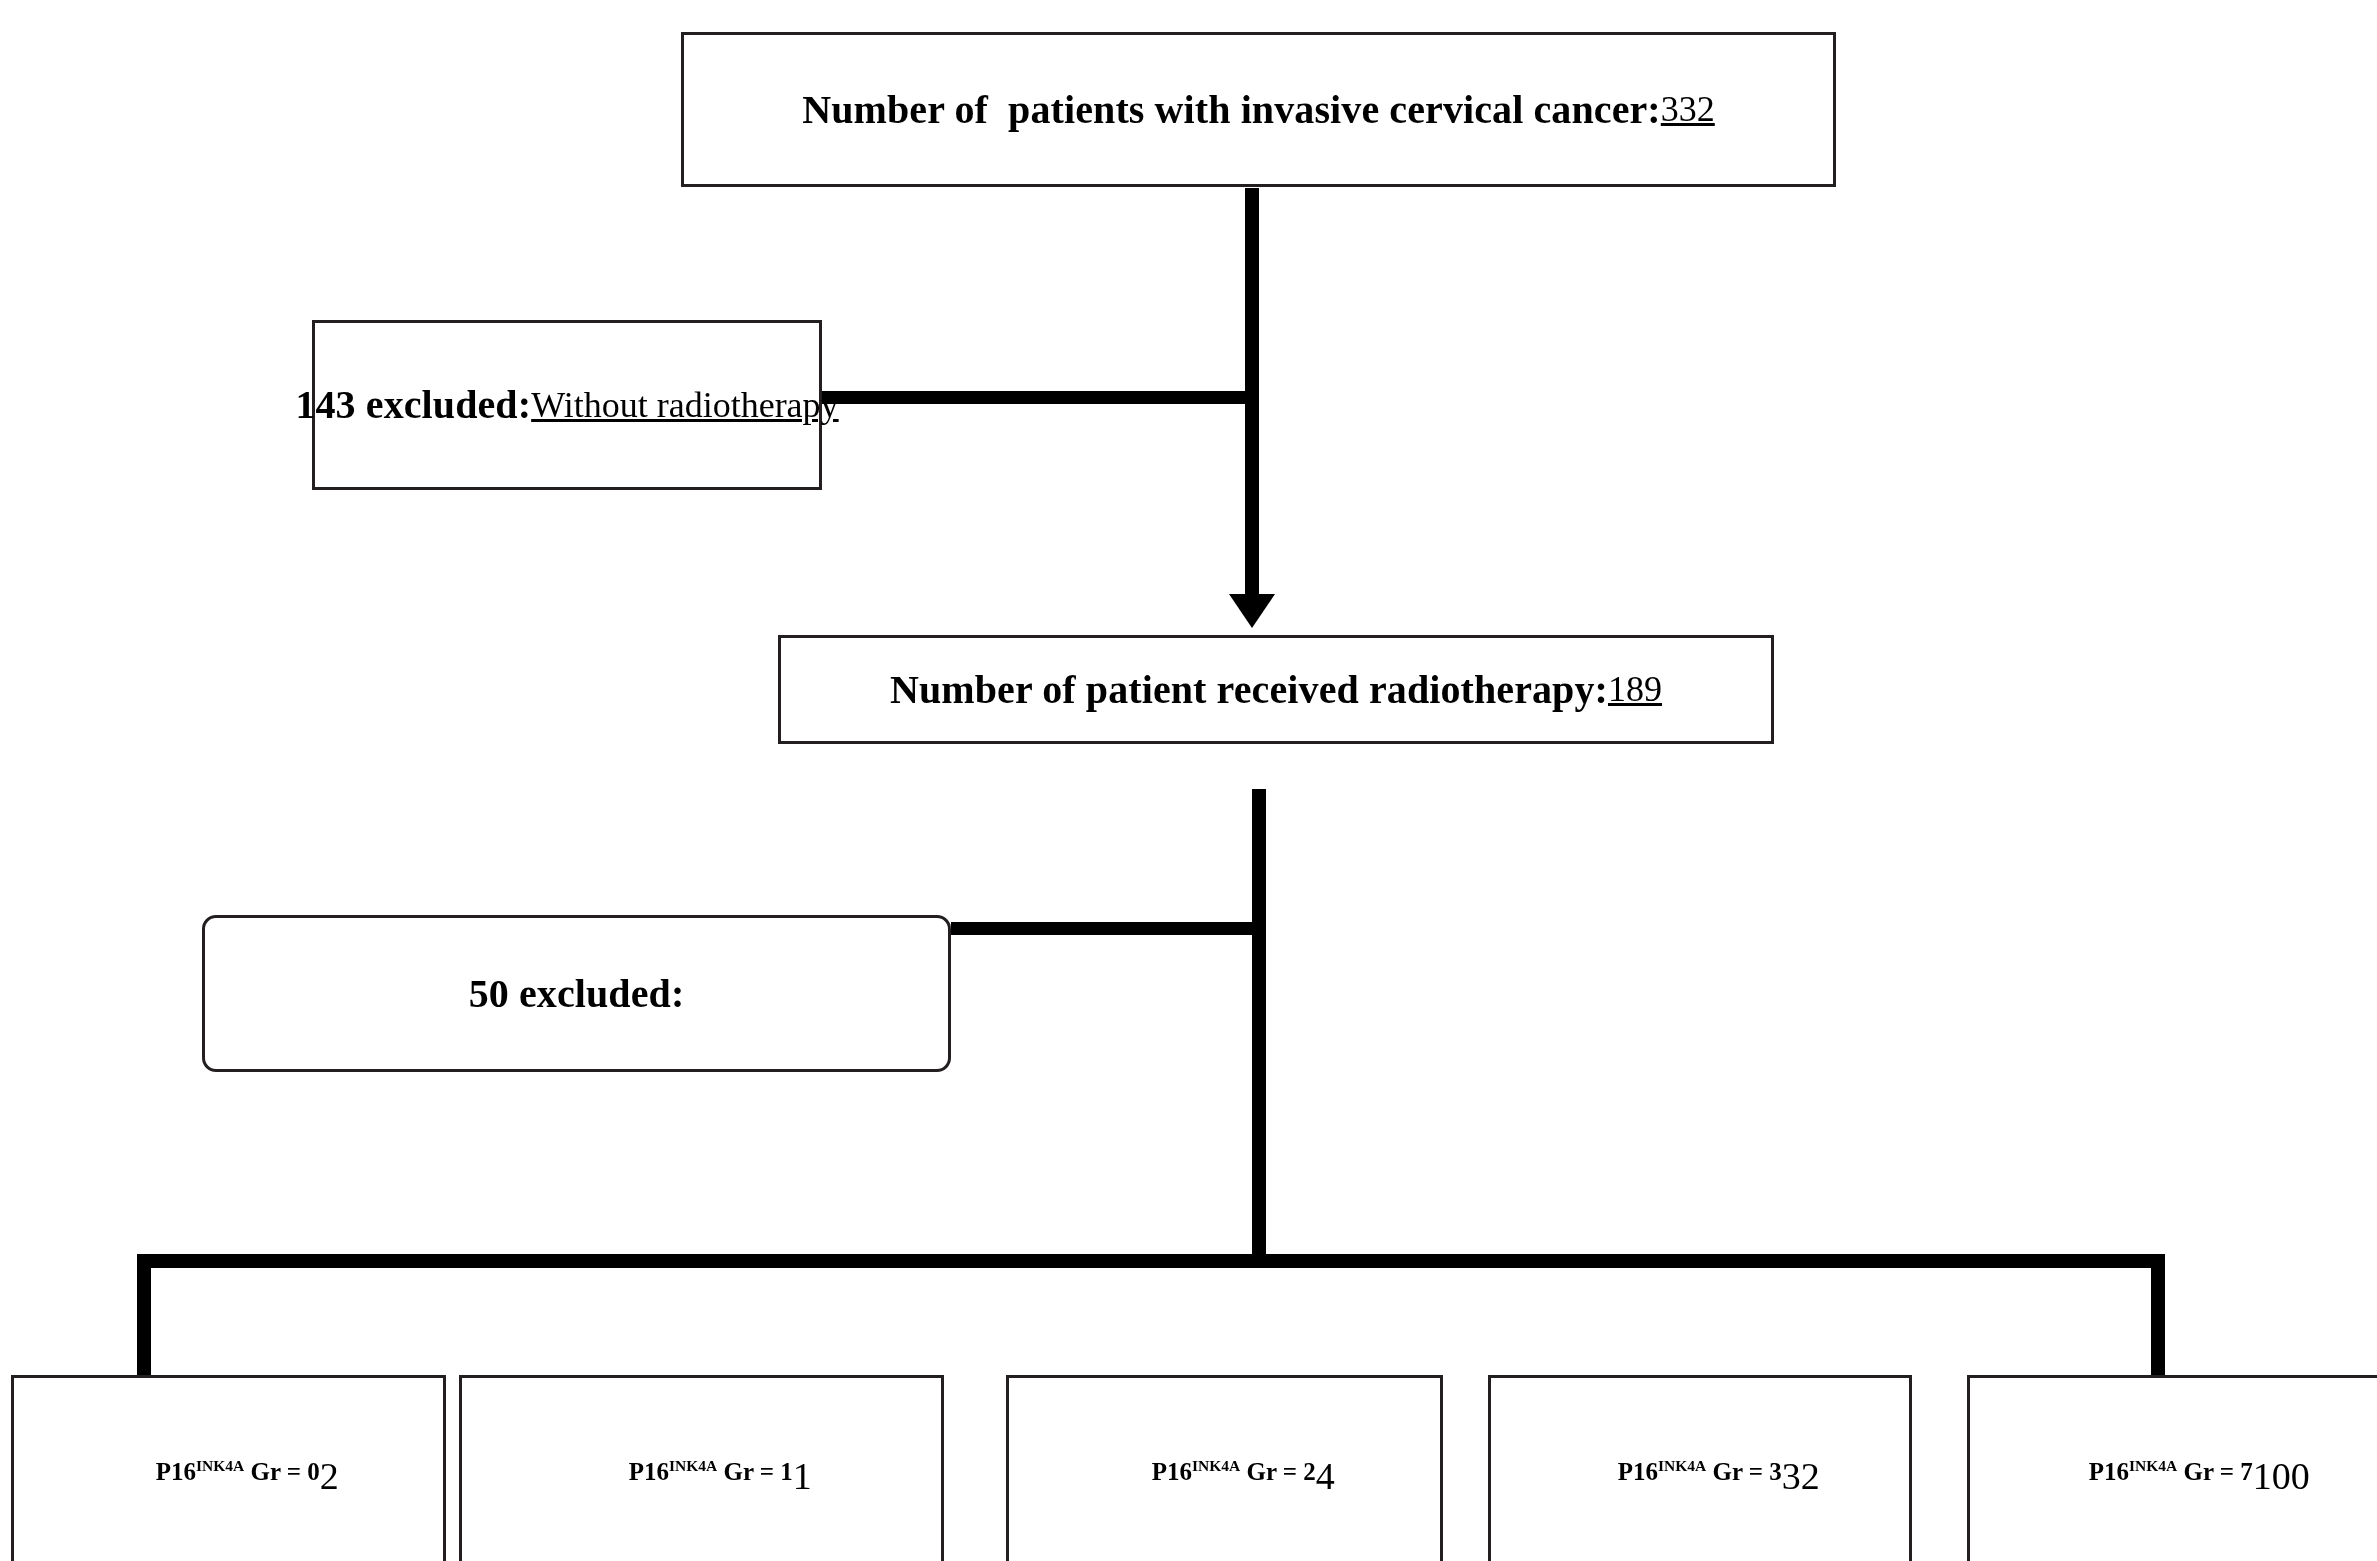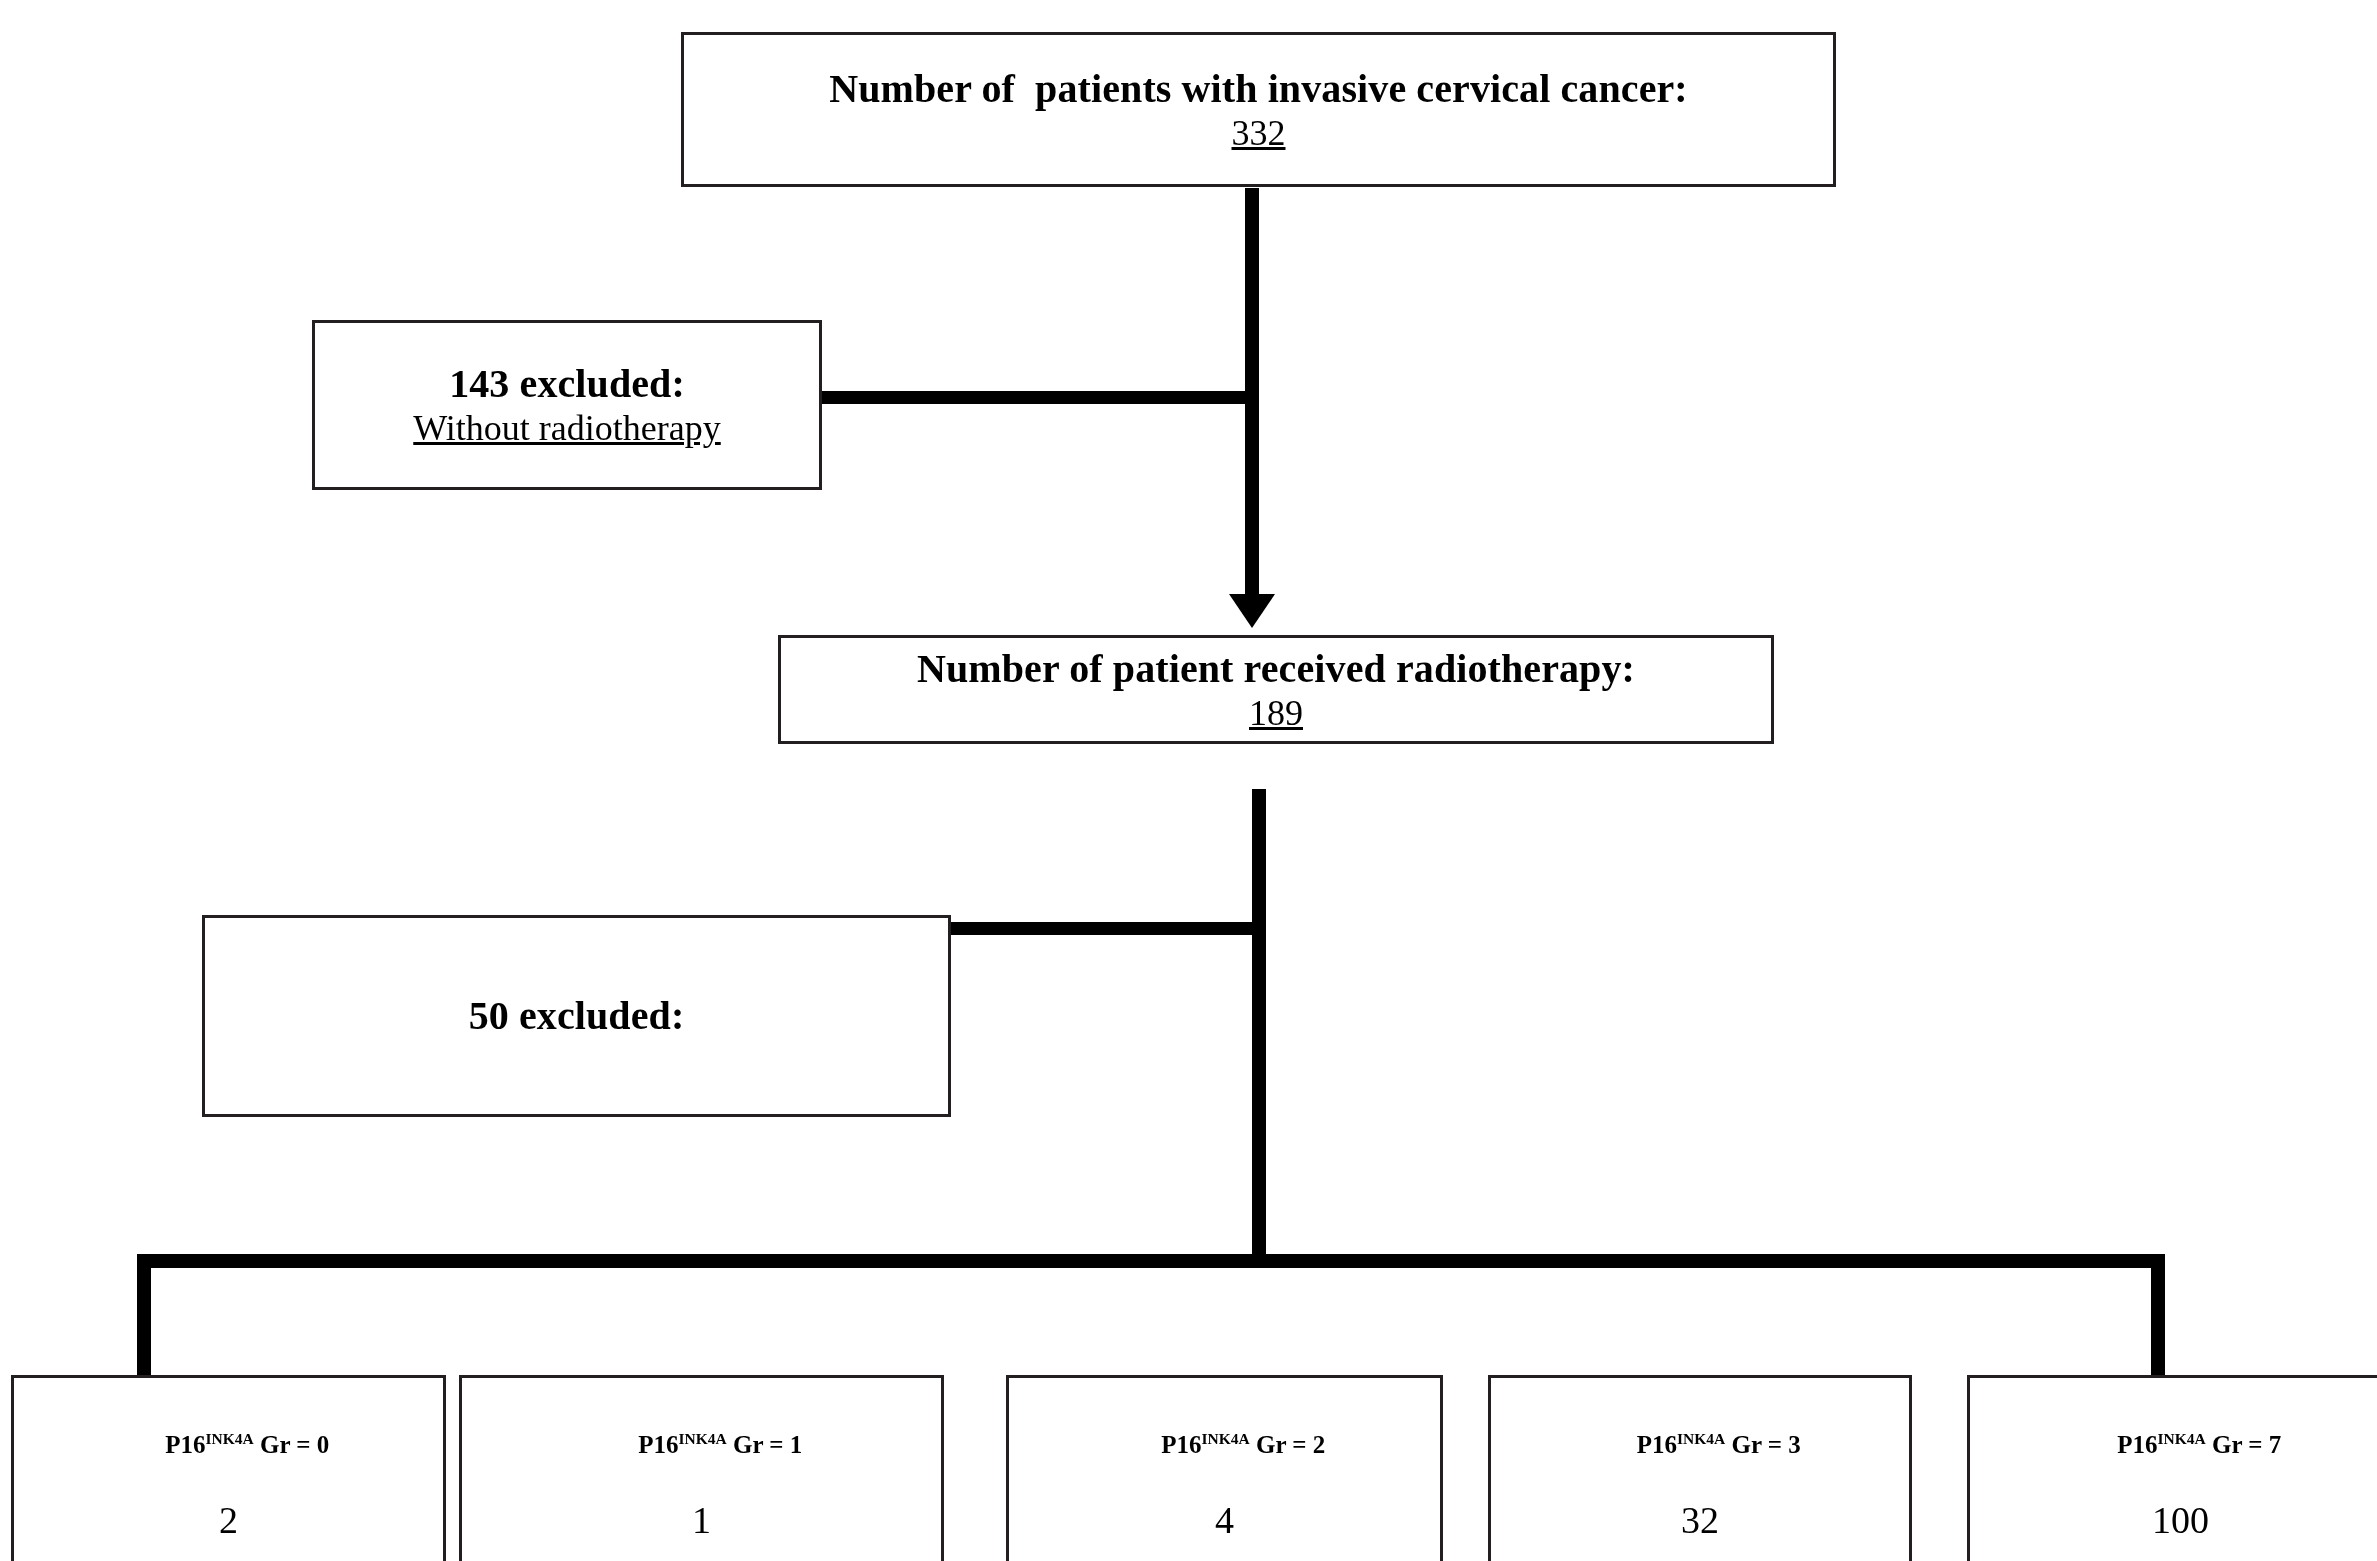--- a/index.html
+++ b/index.html
@@ -15,21 +15,20 @@
     overflow: hidden;
     font-family: "Liberation Serif", "DejaVu Serif", serif;
     color: #000000;
   }
   .node {
     position: absolute;
     box-sizing: border-box;
     border: 3.2px solid #231f20;
     background: #ffffff;
     display: flex;
-    flex-direction: column;
     align-items: center;
     justify-content: center;
     text-align: center;
     line-height: 1.18;
   }
   .ln1 {
     font-weight: bold;
     font-size: 40px;
     letter-spacing: 0.1px;
     white-space: pre;
@@ -71,21 +70,21 @@
     height: 0;
     border-left: 23px solid transparent;
     border-right: 23px solid transparent;
     border-top: 34px solid #000000;
   }
 
   
   #box-top        { left: 681px; top: 32px;   width: 1155px; height: 155px; }
   #box-excl-1     { left: 312px;  top: 320px;  width: 510px;  height: 170px; }
   #box-received   { left: 778px; top: 635px;  width: 996px; height: 109px; }
-  #box-excl-2     { left: 202px;  top: 915px; width: 749px; height: 202px; }
+  #box-excl-2     { left: 202px;  top: 915px; width: 749px; height: 157px; border-radius: 14px; }
 
   #box-gr-0 { left: 11px;   top: 1375px; width: 435px; height: 194px; }
   #box-gr-1 { left: 459px;  top: 1375px; width: 485px; height: 194px; }
   #box-gr-2 { left: 1006px; top: 1375px; width: 437px; height: 194px; }
   #box-gr-3 { left: 1488px; top: 1375px; width: 424px; height: 194px; }
   #box-gr-4 { left: 1967px; top: 1375px; width: 427px; height: 194px; }
 
   
   #trunk-1      { left: 1245px; top: 188px;  width: 14.2px; height: 408px; }
   #arrow-1      { left: 1229px; top: 594px; }

